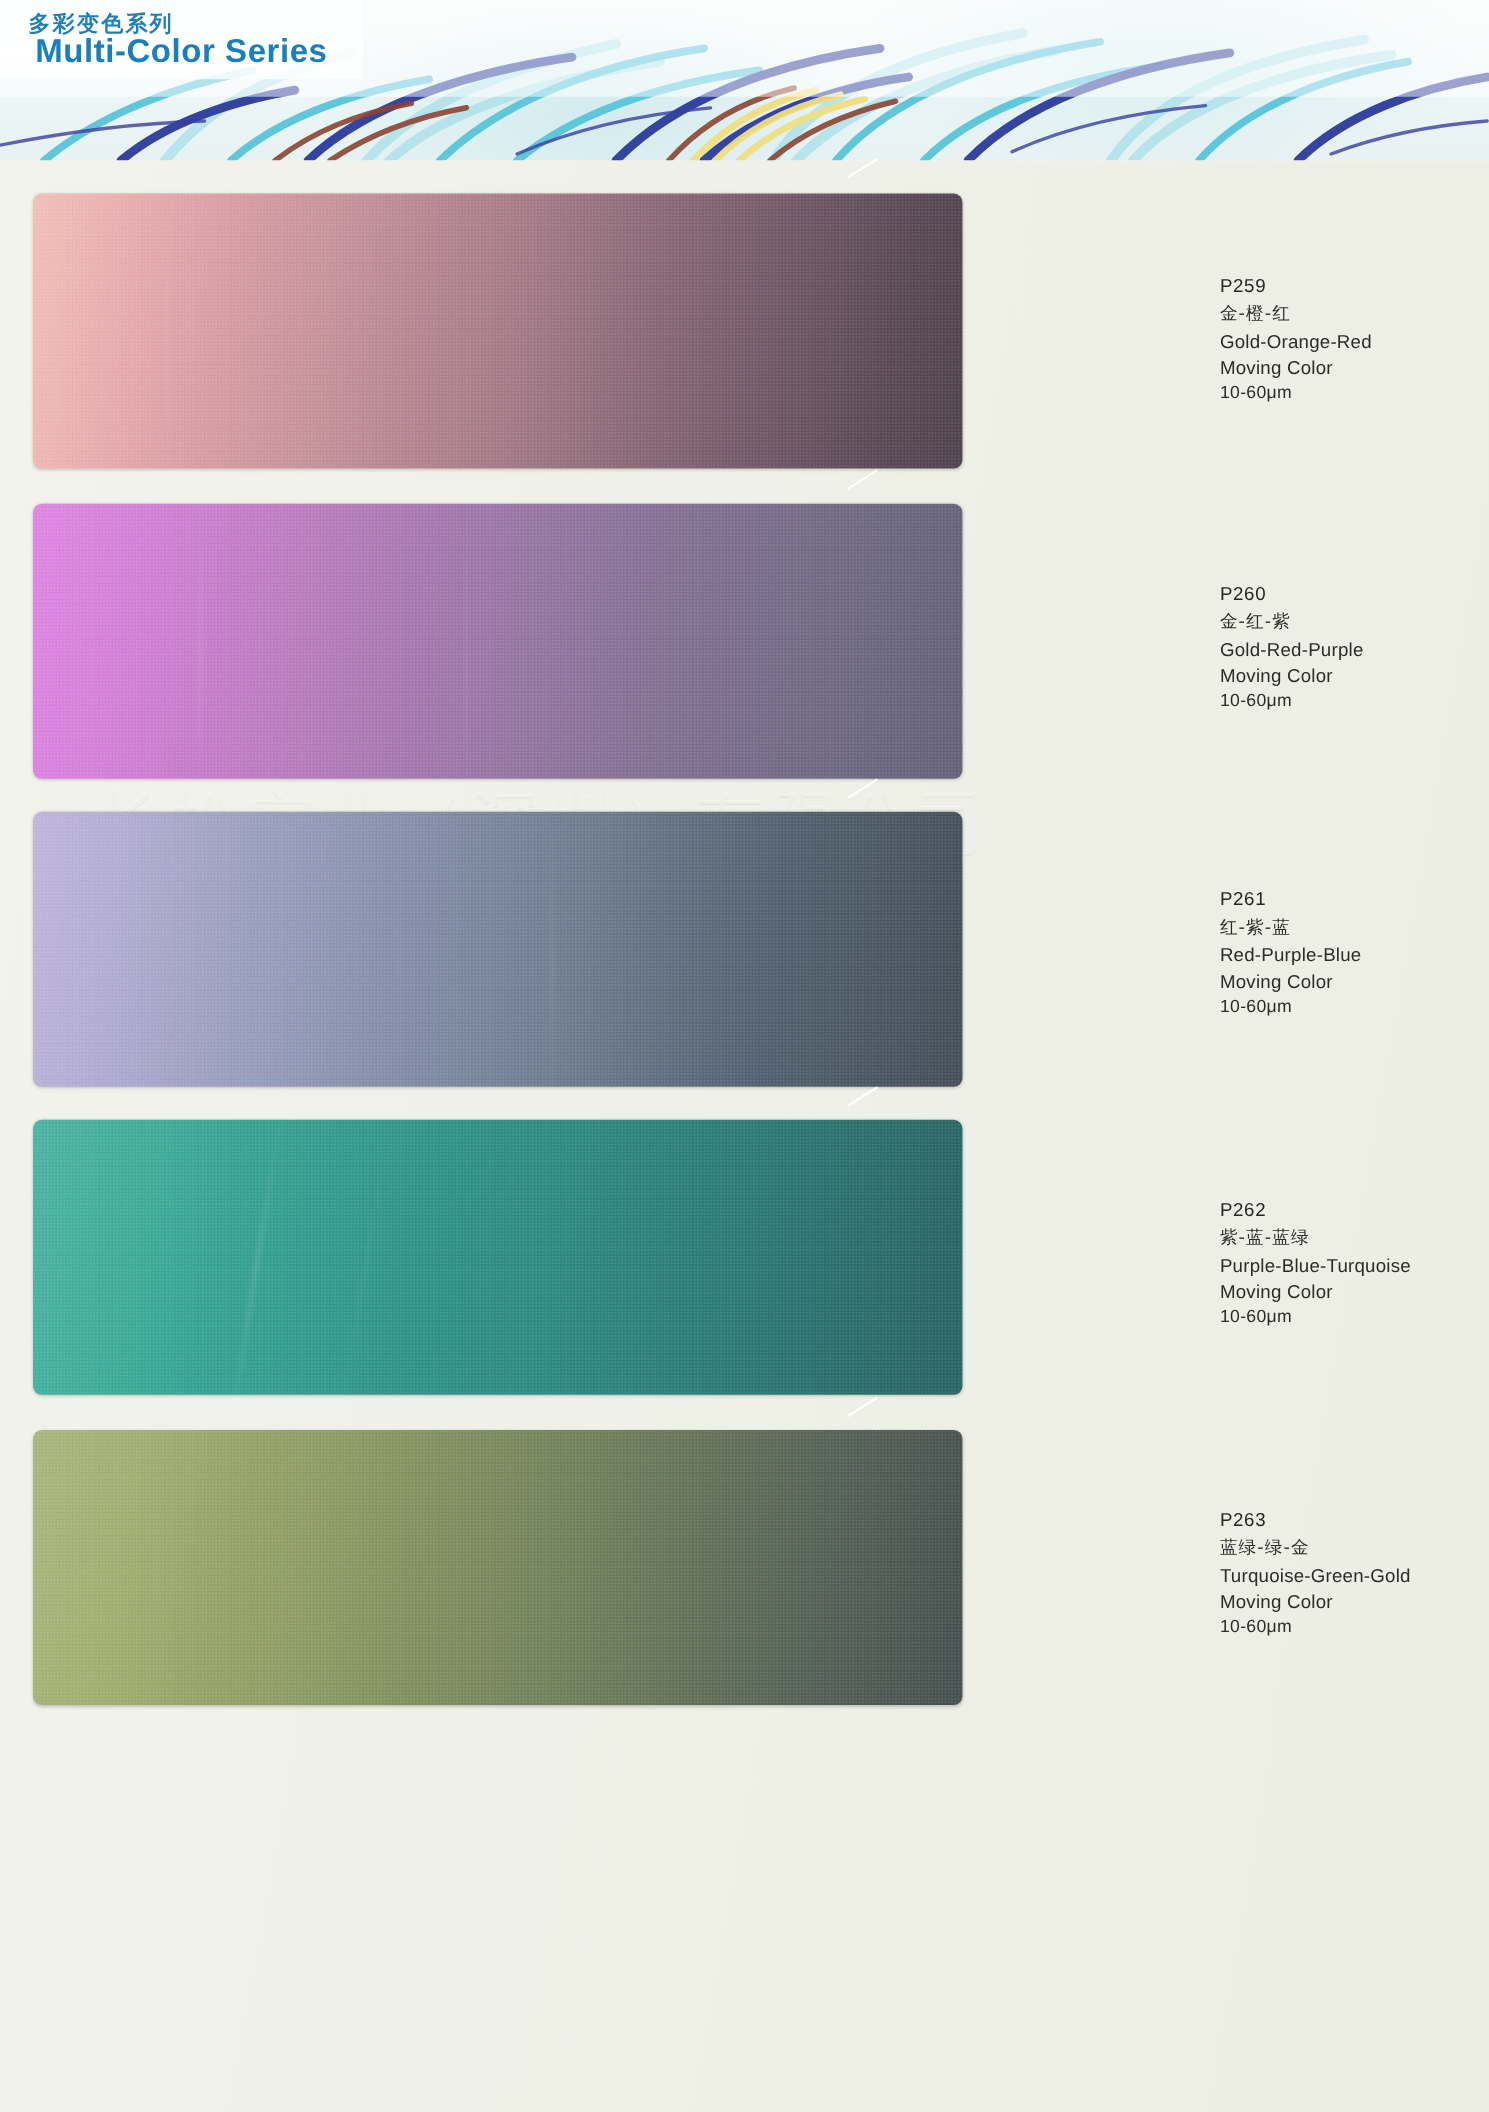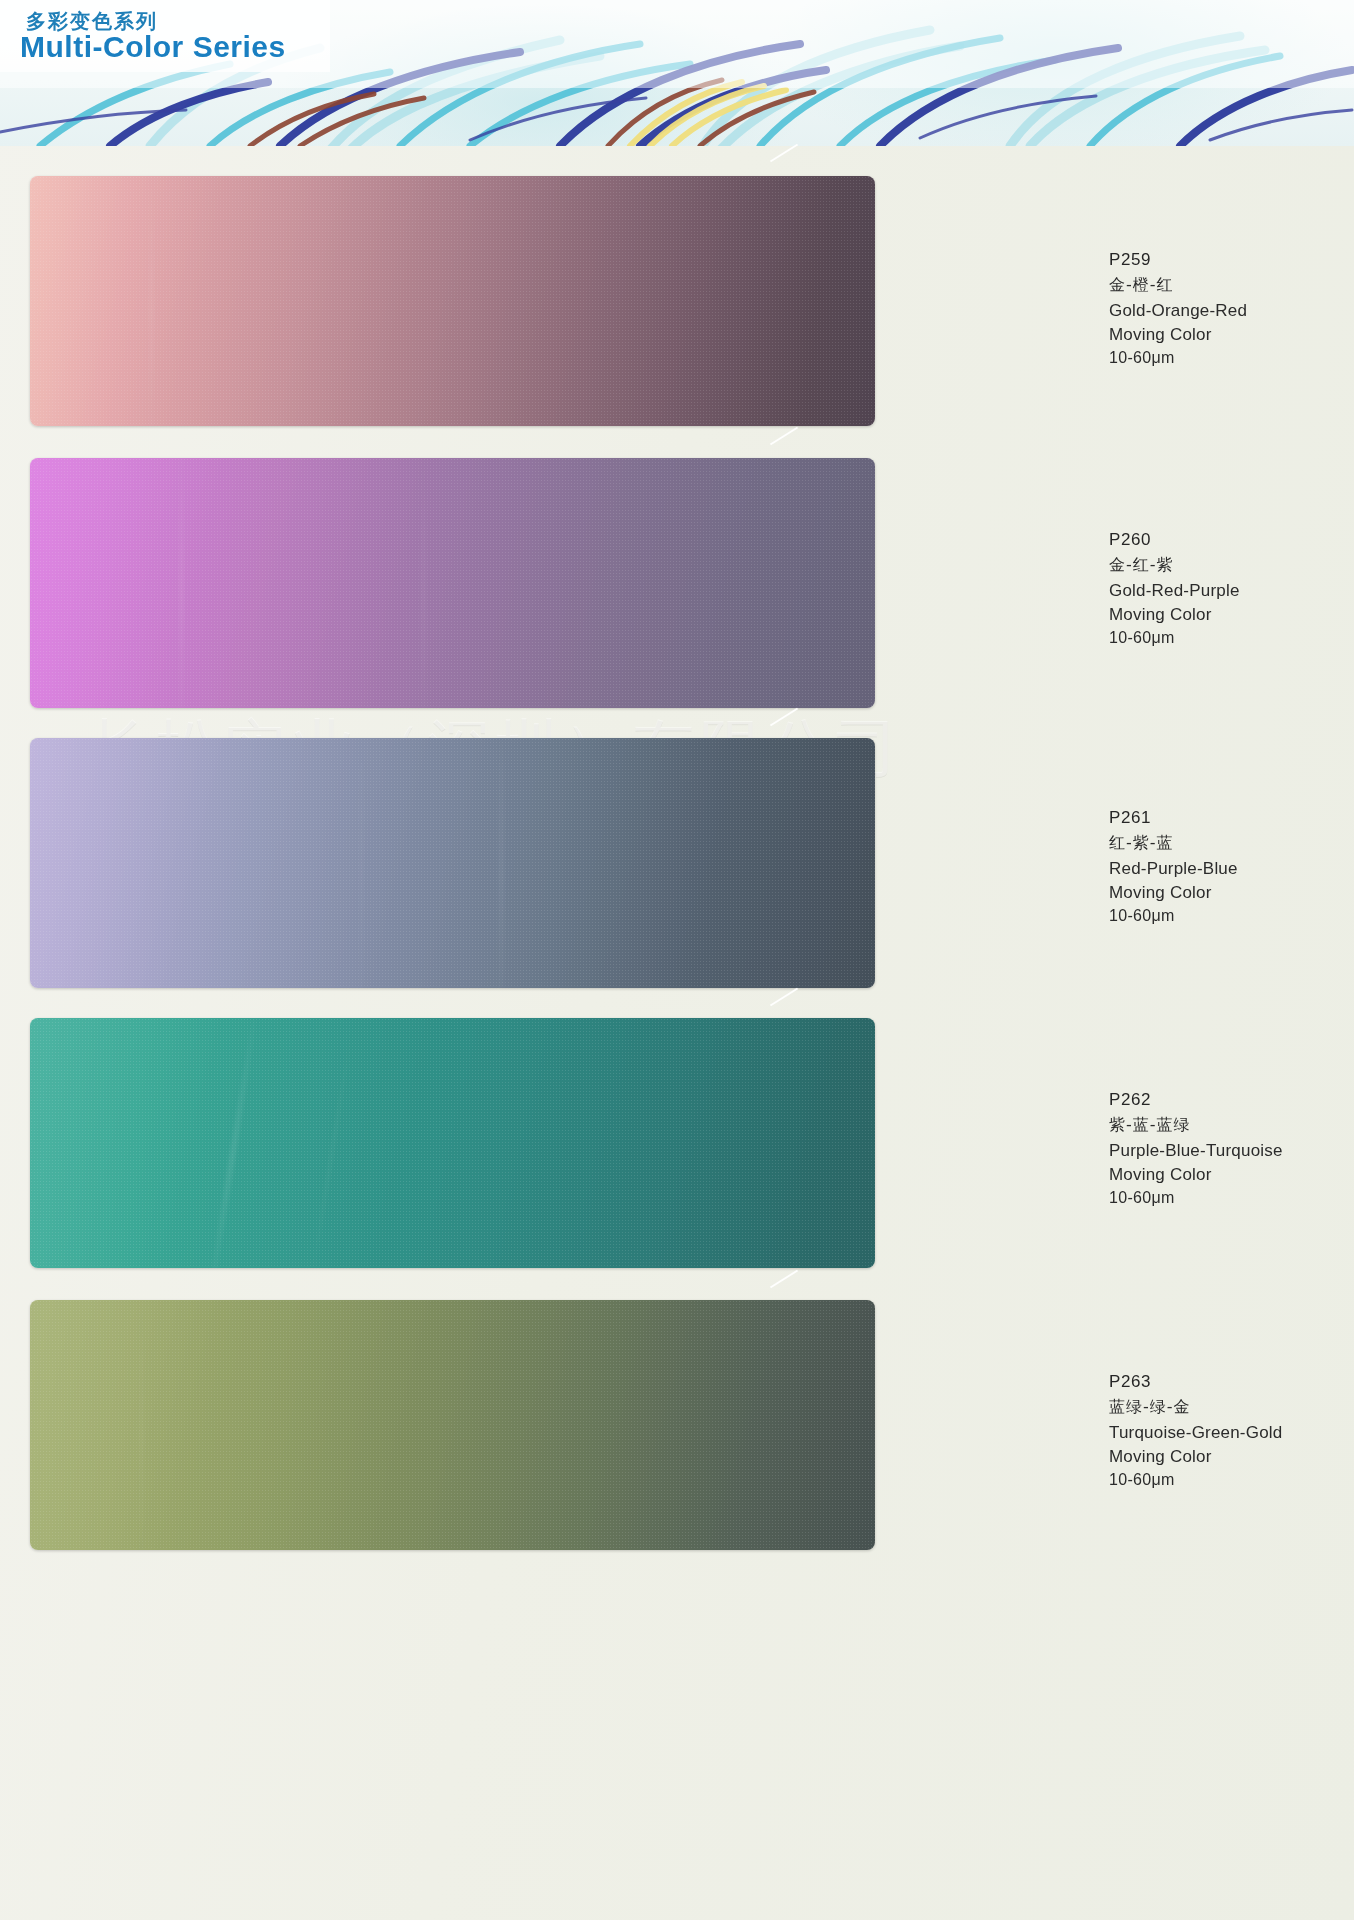--- a/index.html
+++ b/index.html
@@ -20,21 +20,21 @@
   #banner .bgwash{position:absolute;inset:0;
      background:
        radial-gradient(ellipse 420px 150px at 78% 40%, rgba(214,238,240,.85), rgba(255,255,255,0) 70%),
        radial-gradient(ellipse 380px 140px at 40% 70%, rgba(200,232,236,.7), rgba(255,255,255,0) 70%),
        linear-gradient(180deg,#f7fbfa 0%,#eef6f6 55%,#e7f2f3 100%);}
   #banner svg{position:absolute;left:0;top:0;}
   #banner-title{position:absolute;left:0;top:0;width:330px;height:72px;
      background:rgba(255,255,255,.78);}
   .bn-cn{position:absolute;left:26px;top:8px;font-size:20px;color:#1f7fb8;
      letter-spacing:2px;font-family:"DejaVu Sans",sans-serif;font-weight:600;}
-  .bn-en{position:absolute;left:20px;top:30px;font-size:30px;color:#1a7fc1;
+  .bn-en{position:absolute;left:32px;top:30px;font-size:30px;color:#1a7fc1;
      font-weight:600;letter-spacing:.5px;font-family:"Liberation Sans",sans-serif;}
 
   
   .row{position:absolute;left:0;width:1354px;}
   .swatch{position:absolute;left:30px;width:845px;border-radius:8px;
           box-shadow:0 1px 3px rgba(0,0,0,.20);overflow:hidden;}
   .swatch .grain{position:absolute;inset:0;opacity:.40;
      background-image:
        radial-gradient(rgba(255,255,255,.30) .6px, transparent .7px),
        radial-gradient(rgba(0,0,0,.17) .6px, transparent .7px);

